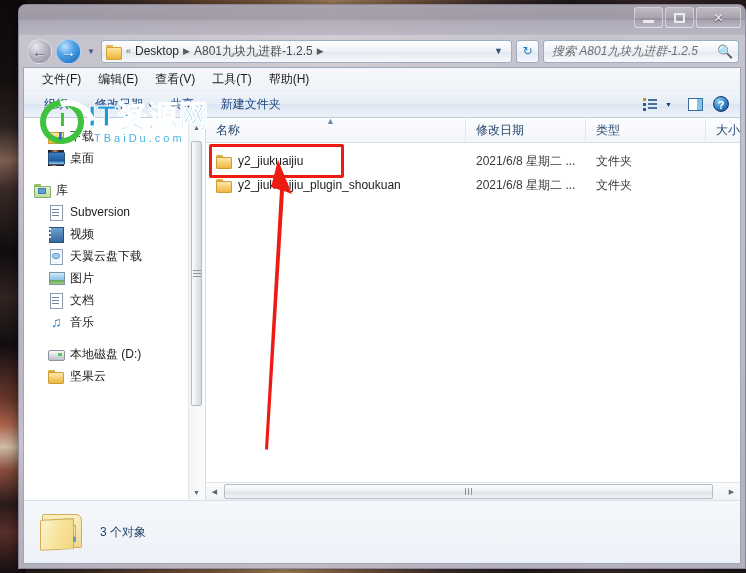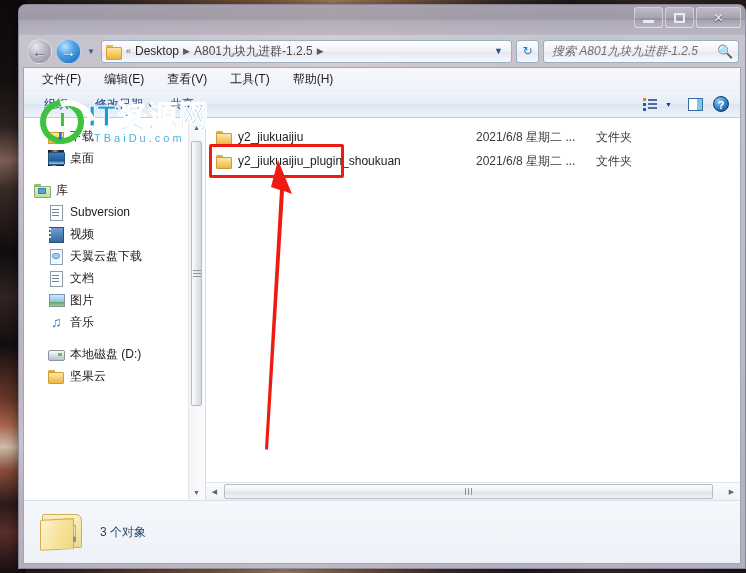--- a/index.html
+++ b/index.html
@@ -137,21 +137,21 @@
 
   
   .client {
     position: absolute; left: 4px; right: 4px; top: 62px; bottom: 4px;
     background: #fff;
     border: 1px solid #9ba7bb;
   }
 
   
   .menubar {
-    height: 22px; display: flex; align-items: center; gap: 7px;
+    height: 22px; display: flex; align-items: center; gap: 1px;
     padding-left: 10px;
     background: linear-gradient(180deg, #f6f8fb 0%, #eff2f8 100%);
     font-size: 12px; color: #1b1b1b;
   }
   .menuitem { padding: 2px 8px; white-space: nowrap; }
 
   
   .toolbar {
     height: 28px; display: flex; align-items: center;
     padding: 0 6px 0 12px;
@@ -427,20 +427,23 @@
         <span class="tbcaret">▼</span>
       </div>
       <div class="tbitem">
         <span>修改日期</span>
         <span class="tbcaret">▼</span>
       </div>
       <div class="tbitem">
         <span>共享</span>
         <span class="tbcaret">▼</span>
       </div>
+      <div class="tbitem">
+        <span>新建文件夹</span>
+      </div>
 
       <div class="tbspacer"></div>
 
       <div class="tbicon">
         <span class="viewsicon">
           <span class="col1">
             <i class="dot o"></i>
               <i class="dot"></i>
               <i class="dot"></i>
           </span>
@@ -502,30 +505,30 @@
             </span>
             <span>视频</span>
           </div>
           <div class="navitem">
             <span class="ico cloud">
                 <span class="c"></span>
               </span>
             <span>天翼云盘下载</span>
           </div>
           <div class="navitem">
+            <span class="ico pic"></span>
+            <span>图片</span>
+          </div>
+          <div class="navitem">
             <span class="ico doc">
               <i class="ln" style="top:5px"></i>
                 <i class="ln" style="top:8px"></i>
                 <i class="ln" style="top:11px"></i>
             </span>
             <span>文档</span>
-          </div>
-          <div class="navitem">
-            <span class="ico pic"></span>
-            <span>图片</span>
           </div>
           <div class="navitem">
             <span class="ico music">
                 <span class="note">♫</span>
               </span>
             <span>音乐</span>
           </div>
 
           <div class="navgap"></div>
 
@@ -549,20 +552,35 @@
                 <i></i>
                 <i></i>
               </span>
           </div>
           <div class="sb-arrow" style="position:absolute;bottom:0;left:0;right:0">▼</div>
         </div>
       </div>
 
       <div class="list">
 
+        <div class="colhdr">
+          <div class="col c-name">
+            <span>名称</span>
+            <span class="sortarrow">▲</span>
+          </div>
+          <div class="col c-date">
+            <span>修改日期</span>
+          </div>
+          <div class="col c-type">
+            <span>类型</span>
+          </div>
+          <div class="col c-size">
+            <span>大小</span>
+          </div>
+        </div>
 
         <div style="padding-top:6px">
           <div class="row">
             <div class="cell c-name">
               <span class="ico folder"></span>
               <span>y2_jiukuaijiu</span>
             </div>
             <div class="cell c-date">2021/6/8 星期二 ...</div>
             <div class="cell c-type">文件夹</div>
             <div class="cell c-size"></div>

